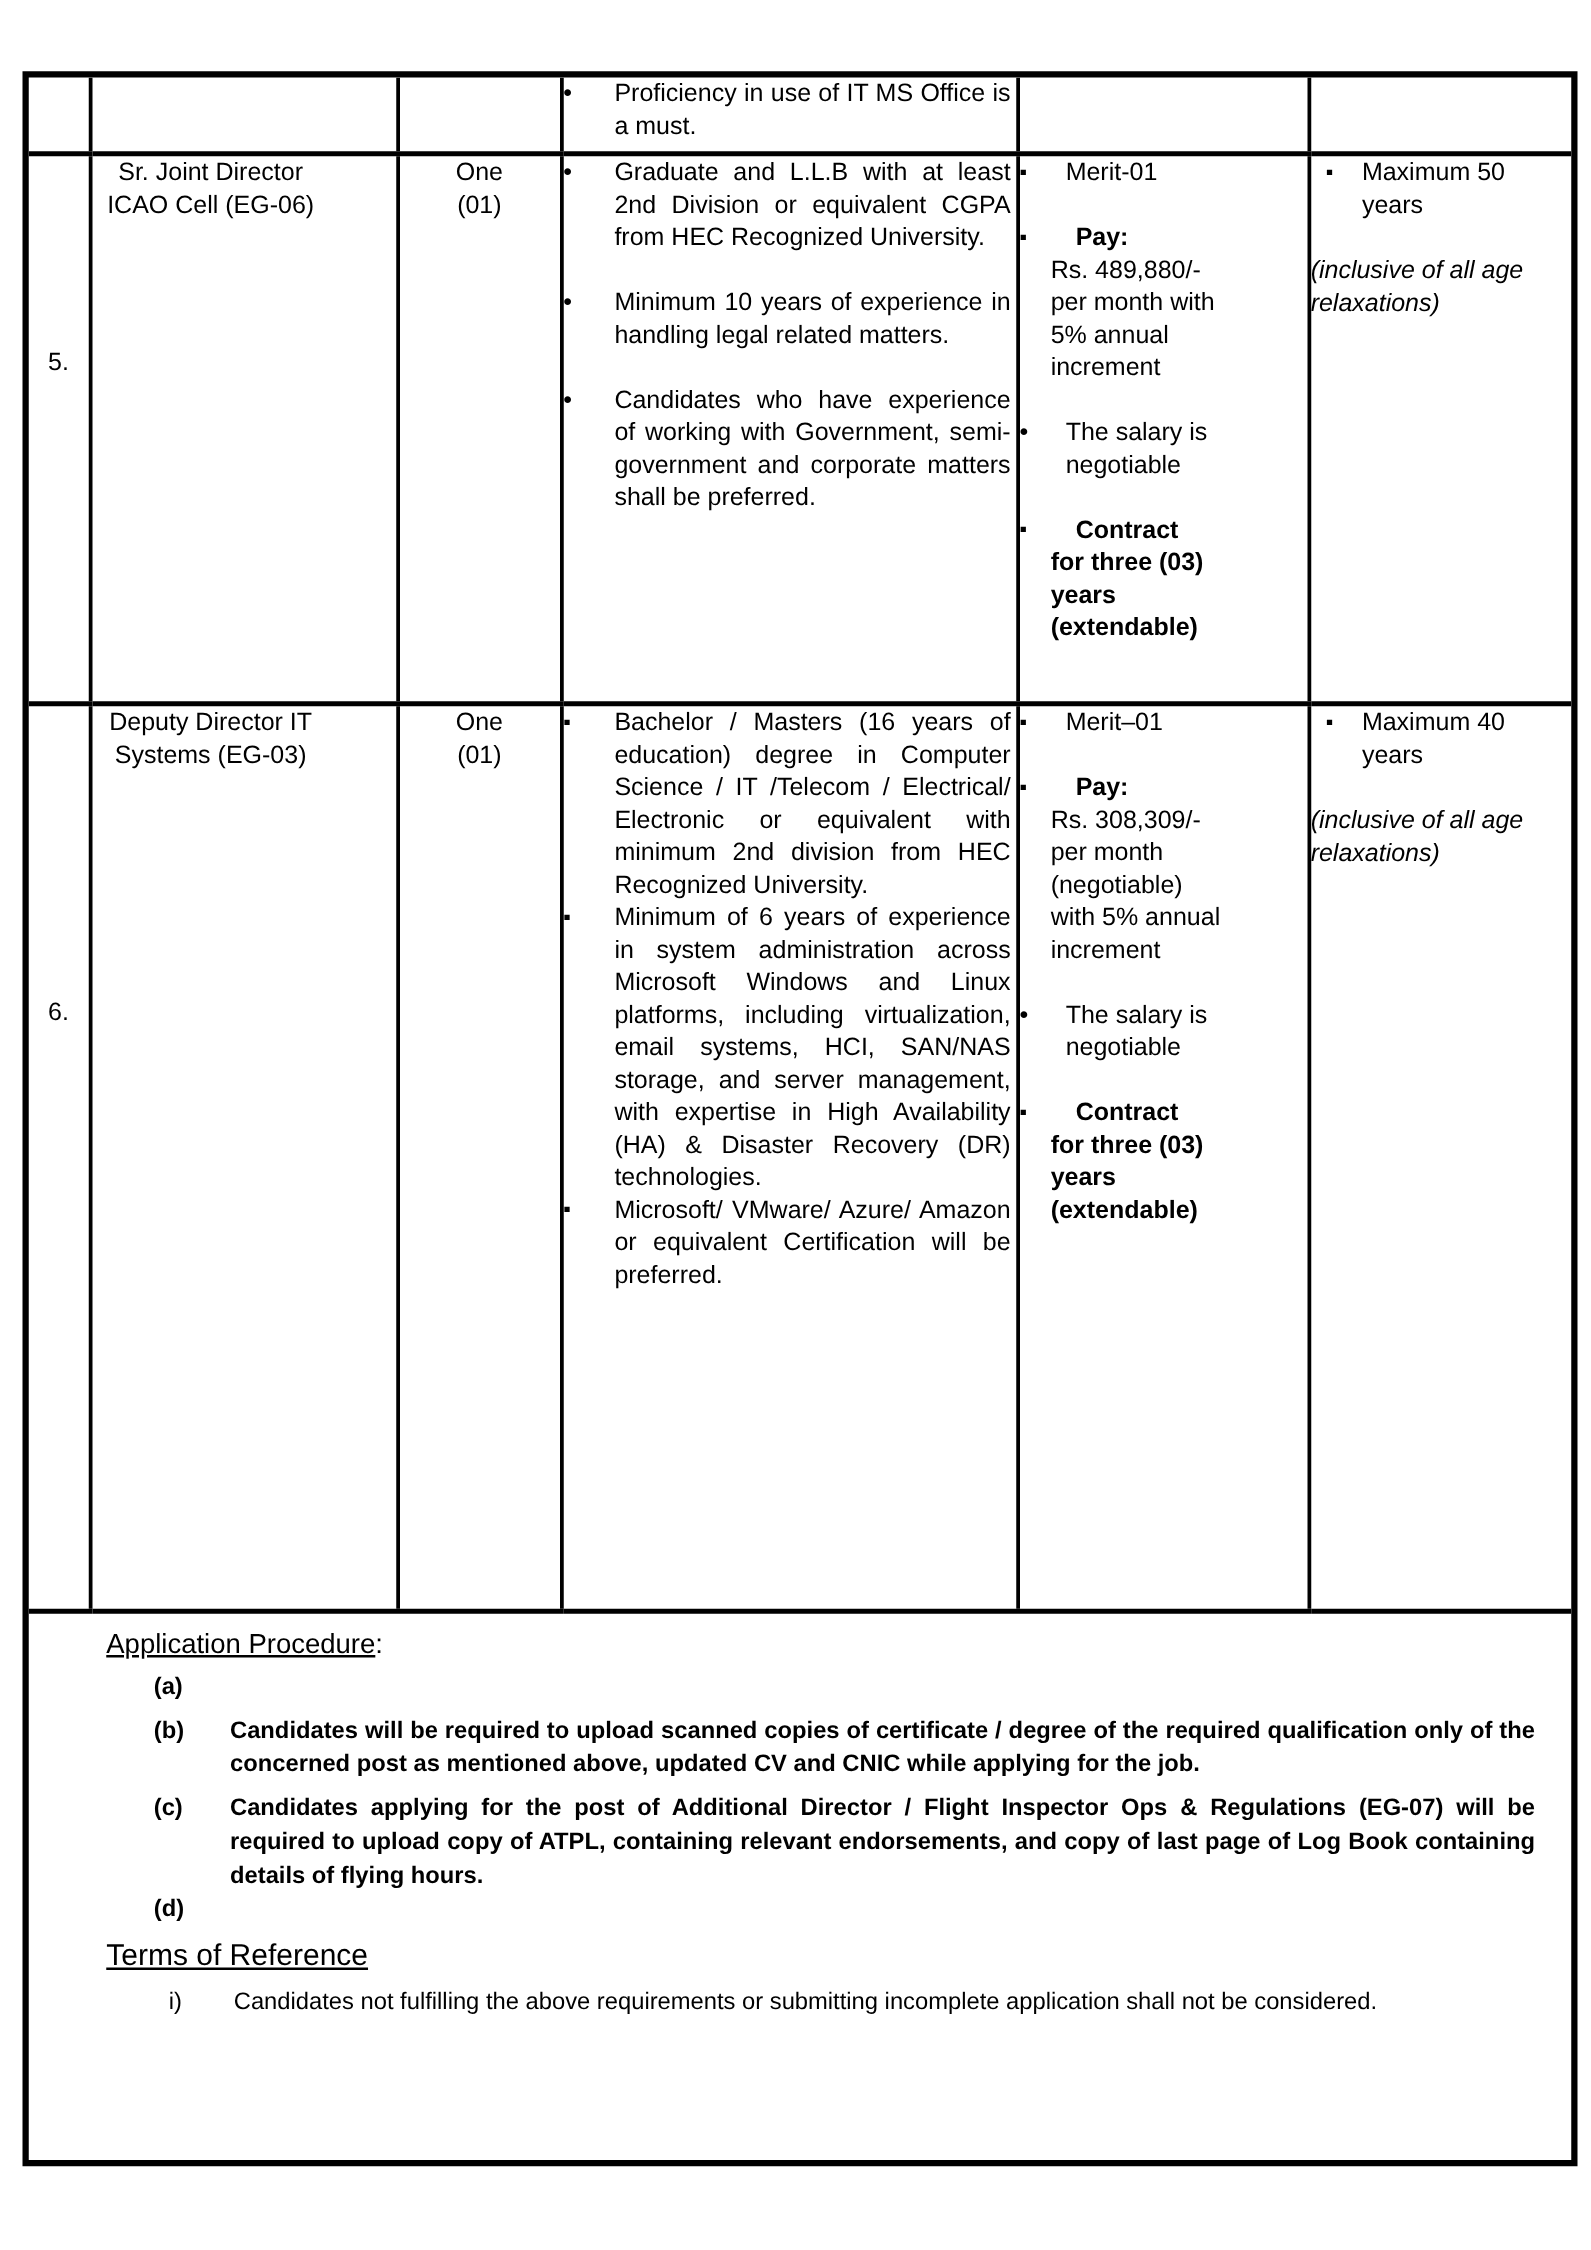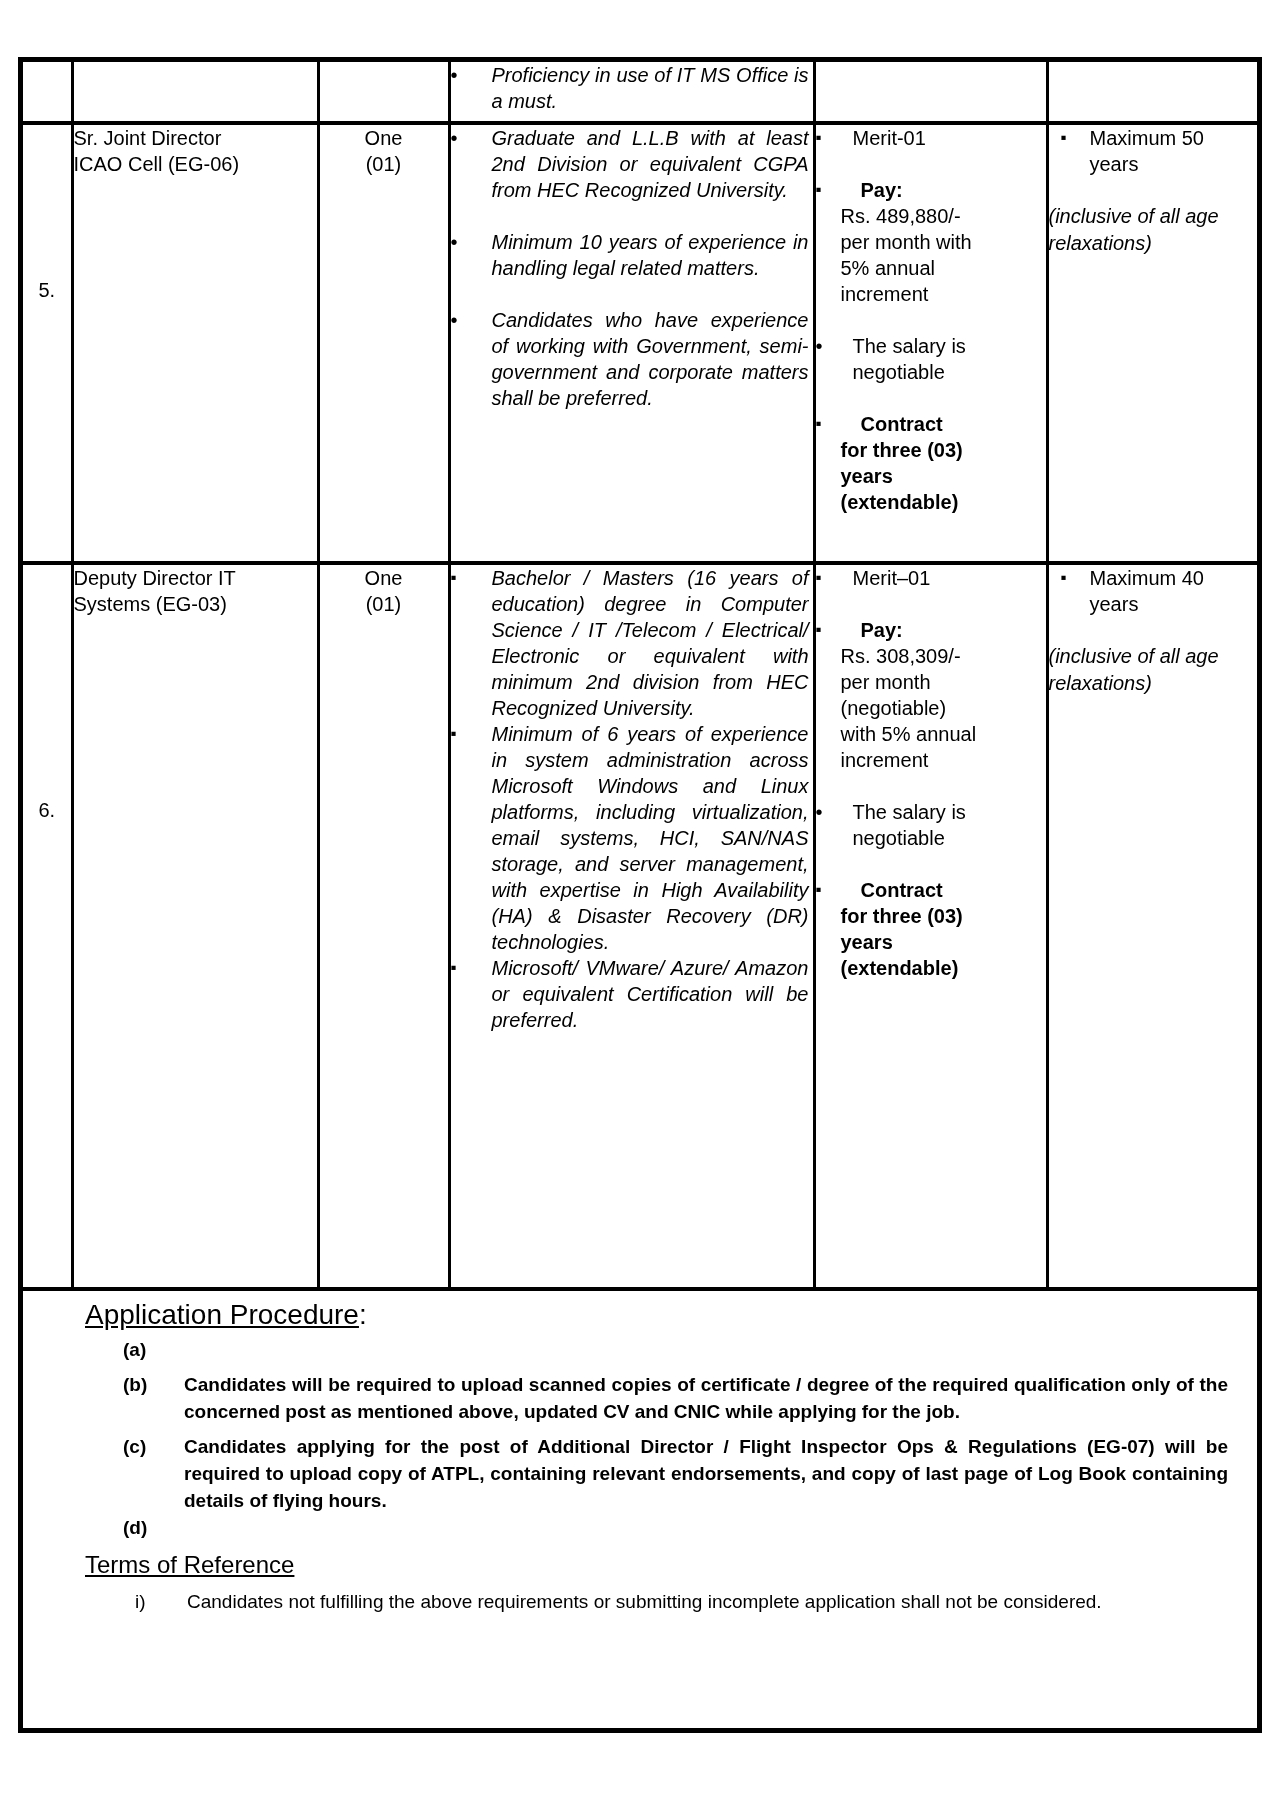--- a/index.html
+++ b/index.html
@@ -17,44 +17,44 @@
     vertical-align:top;padding:0;font-size:20px;line-height:26px;
     box-sizing:border-box;overflow:hidden;
   }
   table.jobs td:last-child{border-right:none;}
   tr.rowA{height:61px;}
   tr.row5{height:440px;}
   tr.row6{height:726px;}
   td.serial{text-align:center;font-size:20px;}
   td.serial .num5{display:block;padding-top:152px;}
   td.serial .num6{display:block;padding-top:232px;}
-  td.pos{padding:7px 10px 0 12px;line-height:27px;}
+  td.pos{padding:7px 10px 0 12px;line-height:27px;text-align:center;}
   td.pos .pos-name{display:block;max-width:190px;}
   td.posts{text-align:center;padding-top:7px;line-height:31px;}
   td.qual{padding:5px 8px 0 16px;}
   .q-item{display:flex;}
   .q-item.gap{margin-bottom:26px;}
   .q-marker{width:41px;flex:0 0 41px;}
-  .q-text{flex:1;text-align:justify;text-justify:inter-word;padding-right:4px;font-style:italic;}
+  .q-text{flex:1;text-align:justify;text-justify:inter-word;padding-right:4px;}
   td.terms{padding:5px 8px 0 10px;}
   .t-item{display:flex;margin-bottom:26px;}
   .t-marker{width:37px;flex:0 0 37px;}
   .t-body{flex:1;}
   .t-label{padding-left:8px;font-weight:bold;}
   .t-cont{margin-left:-12px;}
   .t-cont.pay{width:140px;}
   .t-cont.contract{width:130px;font-weight:bold;}
   .sq{font-size:17px;}
   td.age{padding:5px 6px 0 10px;}
   .age-item{display:flex;}
   .age-marker{margin-left:12px;width:29px;flex:0 0 29px;}
   .age-text{width:151px;}
   .age-note{margin-top:26px;font-style:italic;line-height:27px;}
   .bottom{padding:0 29px 0 0;}
-  .proc-heading{margin:10px 0 8px 62px;font-size:28px;line-height:27px;}
+  .proc-heading{margin:10px 0 8px 62px;font-size:22px;line-height:27px;}
   .u{text-decoration:underline;}
   .proc-item{display:flex;padding-left:100px;font-weight:bold;font-size:19px;line-height:27px;margin-bottom:8px;}
   .proc-item.tight{margin-bottom:0;}
   .p-label{width:61px;flex:0 0 61px;}
   .p-text{flex:1;text-align:justify;text-justify:inter-word;}
   .plink{color:#0000ee;text-decoration:underline;cursor:pointer;}
   .tor-heading{margin:10px 0 10px 62px;font-size:24px;line-height:27px;}
   .tor-item{display:flex;padding-left:112px;padding-right:48px;font-size:19px;line-height:27px;}
   .t-label2{width:52px;flex:0 0 52px;}
   .t-text2{flex:1;text-align:justify;text-justify:inter-word;}

